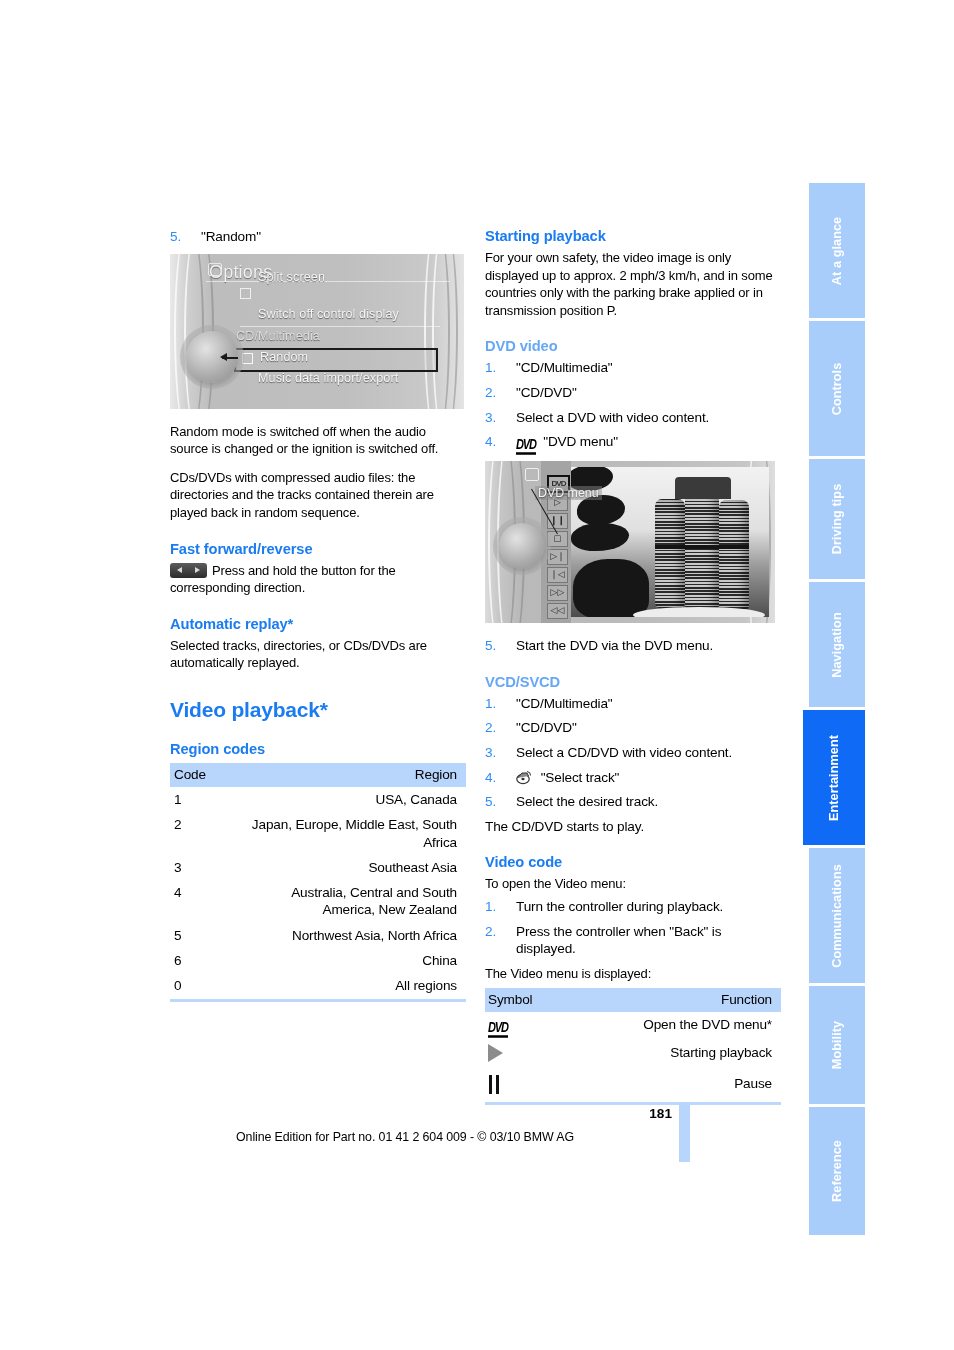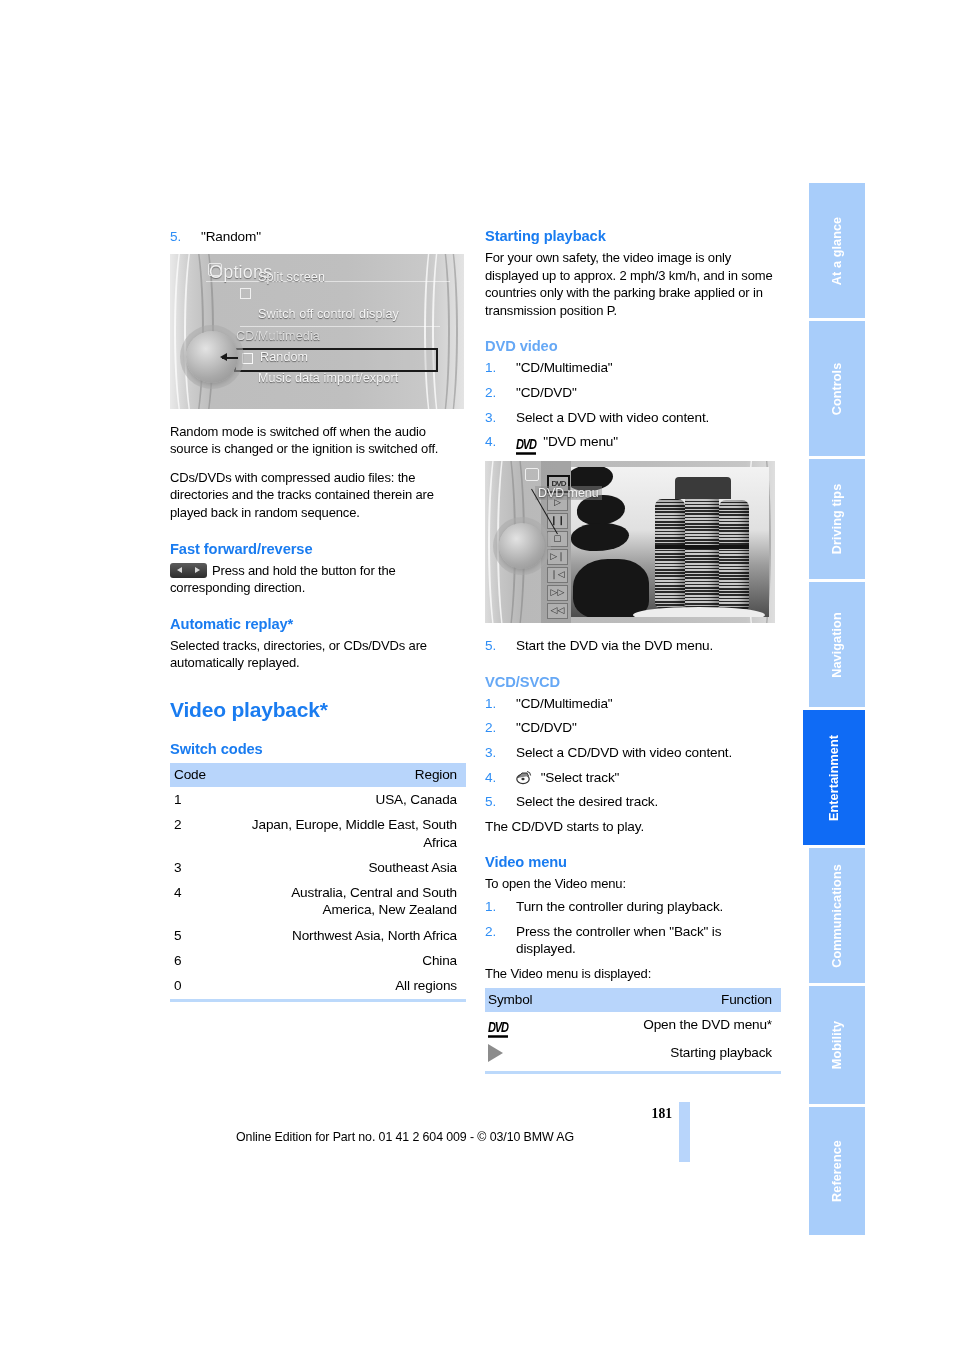--- a/index.html
+++ b/index.html
@@ -315,21 +315,20 @@
   .tab.active .tab-label { color: #ffffff; }
 
   
   .pagenum {
     position: absolute;
     left: 600px; top: 1106px;
     width: 72px;
     text-align: right;
     font-size: 13.6px;
     font-weight: bold;
-    font-family: Liberation Serif, serif;
   }
   .pagebar {
     position: absolute;
     left: 679px; top: 1102px;
     width: 11px; height: 60px;
     background: #b8d5fb;
   }
   .footer {
     position: absolute;
     left: 0; top: 1130px;
@@ -387,21 +386,21 @@
     <p class="para">CDs/DVDs with compressed audio files: the directories and the tracks contained therein are played back in random sequence.</p>
 
     <h2 class="h2">Fast forward/reverse</h2>
     <p class="para"><span class="icon-ffwd"></span><span>Press and hold the button for the corresponding direction.</span></p>
 
     <h2 class="h2">Automatic replay*</h2>
     <p class="para">Selected tracks, directories, or CDs/DVDs are automatically replayed.</p>
 
     <h1 class="h1">Video playback*</h1>
 
-    <h2 class="h2">Switch codes</h2>
+    <h2 class="h2">Region codes</h2>
 
     <table class="dt">
       <thead>
         <tr>
           <th class="c1">Code</th>
           <th class="c2">Region</th>
         </tr>
       </thead>
       <tbody>
         <tr>
@@ -531,21 +530,21 @@
         </svg>
       </span>
       <span>"Select track"</span>
     </div>
     <div class="step">
       <span class="num">5.</span>
       <span>Select the desired track.</span>
     </div>
     <p class="step-plain">The CD/DVD starts to play.</p>
 
-    <h2 class="h2">Video menu</h2>
+    <h2 class="h2">Video code</h2>
     <p class="para tight">To open the Video menu:</p>
 
     <div class="step">
       <span class="num">1.</span>
       <span>Turn the controller during playback.</span>
     </div>
     <div class="step">
       <span class="num">2.</span>
       <span>Press the controller when "Back" is displayed.</span>
     </div>
@@ -561,20 +560,24 @@
       </thead>
       <tbody>
         <tr>
           <td class="c1"><span class="icon-dvd">DVD</span></td>
           <td class="c2">Open the DVD menu*</td>
         </tr>
         <tr>
           <td class="c1"><span class="icon-play-tri"></span></td>
           <td class="c2">Starting playback</td>
         </tr>
+        <tr>
+          <td class="c1"><span class="icon-pause"></span></td>
+          <td class="c2">Pause</td>
+        </tr>
       </tbody>
     </table>
   </div>
 
   <div class="tabs">
     <div class="tab" style="height:135px;">
       <span class="tab-label">At a glance</span>
     </div>
     <div class="tab" style="height:135px;">
       <span class="tab-label">Controls</span>

